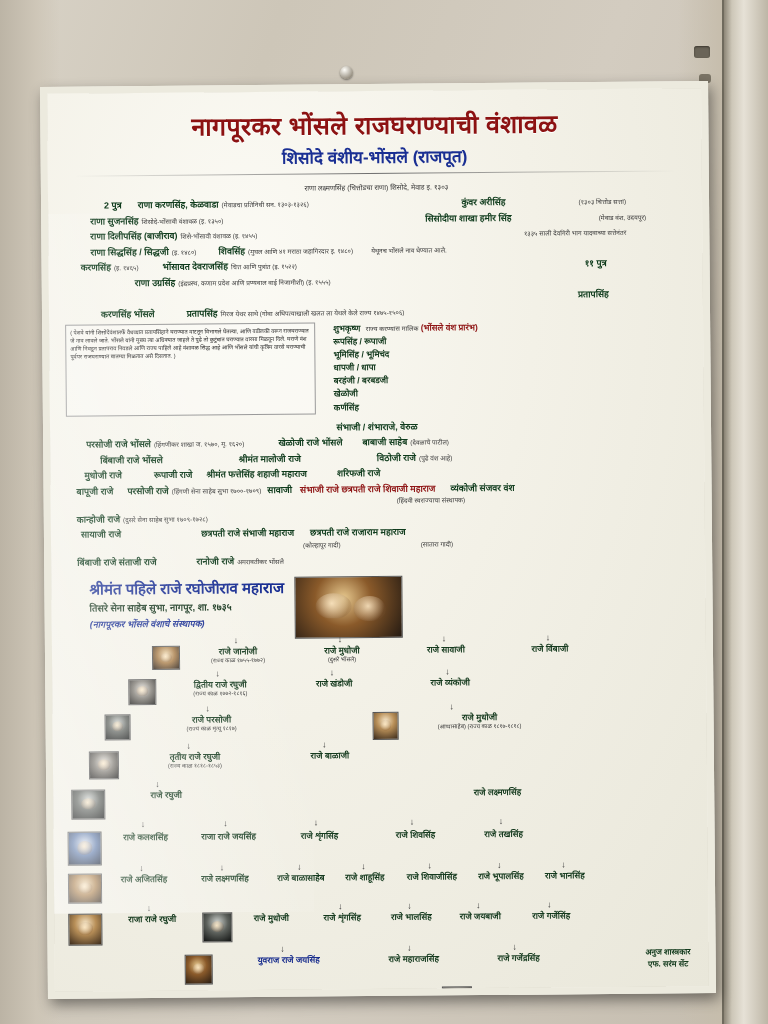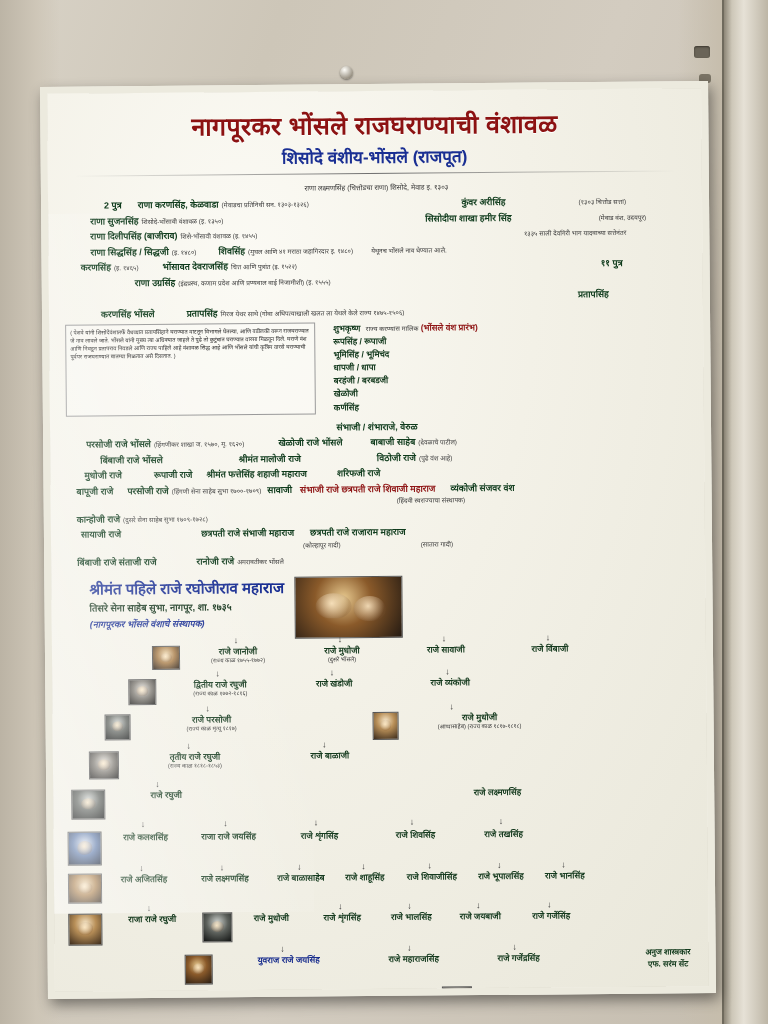--- a/index.html
+++ b/index.html
@@ -242,21 +242,21 @@
         <span class="n" style="margin-left:22px">शिवसिंह</span>
         <span class="sub">(मुघल आणि ४१ मराठा जहागिरदार इ. १४८०)</span>
         <span class="sub" style="margin-left:18px">येथूनच भोंसले नाव घेण्यात आले.</span>
       </div>
 
       <div class="row" style="padding-left:16px">
         <span class="n">करणसिंह</span>
         <span class="sub">(इ. १४६५)</span>
         <span class="n" style="margin-left:24px">भोंसावत देवराजसिंह</span>
         <span class="sub">चित्त आणि पुत्रांत (इ. १५२२)</span>
-        <span class="n" style="margin-left:auto;margin-right:64px">११ पुत्र</span>
+        <span class="n" style="margin-left:auto;margin-right:80px">११ पुत्र</span>
       </div>
 
       <div class="row" style="padding-left:70px">
         <span class="n">राणा उग्रसिंह</span>
         <span class="sub">(इंद्रप्रस्थ, कणाम प्रदेश आणि प्रण्यवाल वाई निजामीशी) (इ. १५५५)</span>
       </div>
 
       <div class="row" style="padding-left:0">
         <span class="n" style="margin-left:auto;margin-right:78px">प्रतापसिंह</span>
       </div>
@@ -285,21 +285,21 @@
       </div>
 
       <div class="row center" style="margin-top:6px">
         <span class="n">संभाजी / शंभाराजे, वेरुळ</span>
       </div>
 
       <div class="row">
         <span class="n" style="margin-left:20px">परसोजी राजे भोंसले</span>
         <span class="sub">(हिंगणीकर शाखा ज. १५७०, मृ. १६२०)</span>
         <span class="n" style="margin-left:34px">खेळोजी राजे भोंसले</span>
-        <span class="n" style="margin-left:28px">बाबाजी साहेब</span>
+        <span class="n" style="margin-left:20px">बाबाजी साहेब</span>
         <span class="sub">(देवळाचे पाटील)</span>
       </div>
 
       <div class="row">
         <span class="n" style="margin-left:34px">बिंबाजी राजे भोंसले</span>
         <span class="n" style="margin-left:76px">श्रीमंत मालोजी राजे</span>
         <span class="n" style="margin-left:76px">विठोजी राजे</span>
         <span class="sub">(पुढे वंश आहे)</span>
       </div>
 

